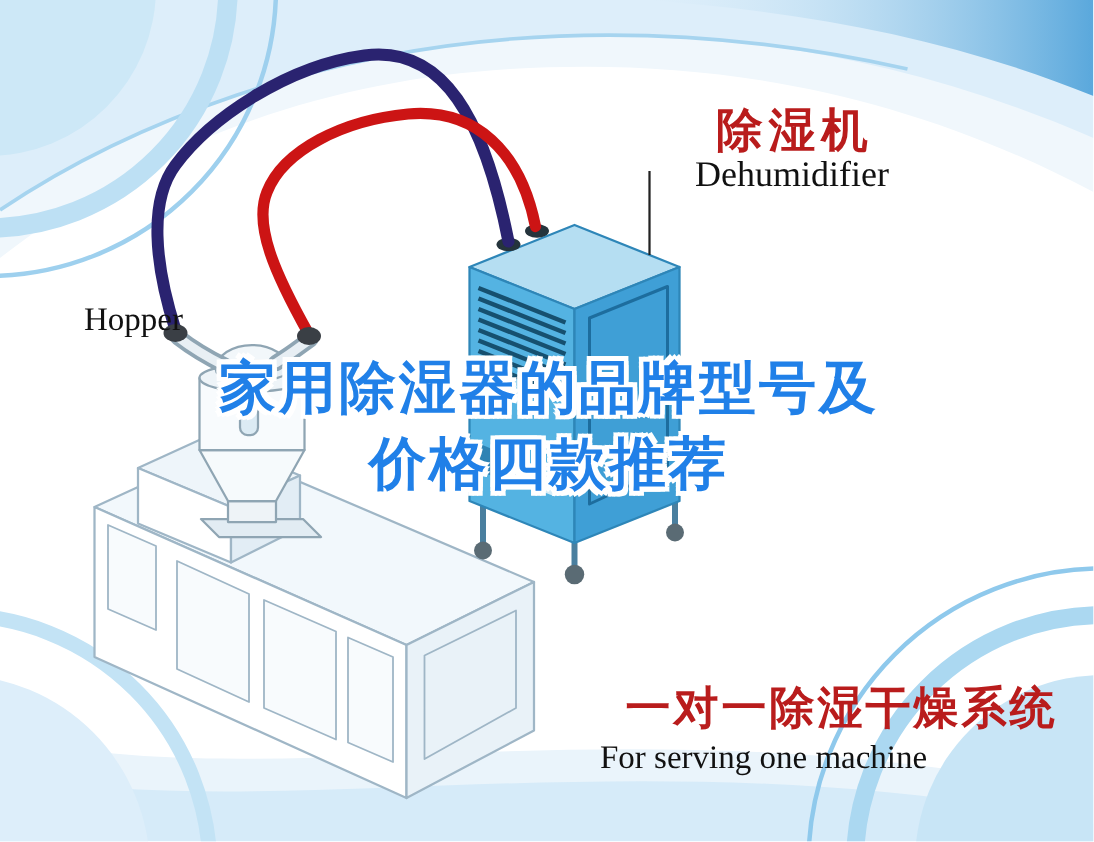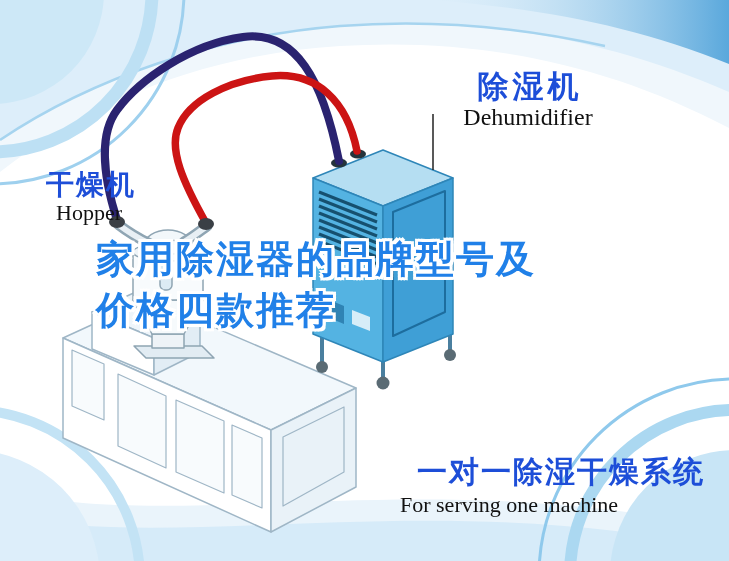--- a/index.html
+++ b/index.html
@@ -1,28 +1,28 @@
 <!DOCTYPE html>
 <html><head>
 <meta charset="utf-8">
 <style>
   html,body{margin:0;padding:0;background:#fff;}
   .stage{position:relative;width:729px;height:561px;overflow:hidden;background:#fff;
          font-family:"Liberation Sans",sans-serif;color:#111;}
   .stage svg{position:absolute;left:0;top:0;}
   .lbl{position:absolute;white-space:nowrap;}
-  .cn{font-weight:700;color:#1d4ed8;}
+  .cn{font-weight:700;color:#b91c1c;}
   .en{font-family:"Liberation Serif",serif;color:#111;}
   .dehum-cn{left:455px;top:66px;width:150px;text-align:center;font-size:31px;letter-spacing:4px;}
   .dehum-en{left:428px;top:104px;width:200px;text-align:center;font-size:24px;}
   .hopper-cn{left:46px;top:166px;font-size:28px;letter-spacing:2px;}
   .hopper-en{left:56px;top:200px;font-size:22px;}
   .sys-cn{left:393px;top:452px;width:292px;text-align:center;font-size:30px;letter-spacing:2px;margin-left:22px;}
   .sys-en{left:400px;top:492px;width:280px;text-align:left;font-size:22px;}
-  .headline{position:absolute;left:96px;top:234px;width:540px;text-align:left;
+  .headline{position:absolute;left:96px;top:234px;width:540px;text-align:center;
     font-weight:700;font-size:38px;line-height:51px;color:#2080e8;letter-spacing:2px;
     text-shadow:
       -3px 0 0 #fff, 3px 0 0 #fff, 0 -3px 0 #fff, 0 3px 0 #fff,
       -2px -2px 0 #fff, 2px -2px 0 #fff, -2px 2px 0 #fff, 2px 2px 0 #fff,
       -3px -3px 0 #fff, 3px -3px 0 #fff, -3px 3px 0 #fff, 3px 3px 0 #fff;}
 </style>
 </head>
 <body>
 
 <div class="stage">
@@ -118,21 +118,20 @@
     <path d="M206,223 C183,182 169,150 178,128 C189,100 229,80 272,76 C317,72 347,101 357,151" fill="none" stroke="#cc1414" stroke-width="7.5" stroke-linecap="round"></path>
     <ellipse cx="117" cy="222" rx="8" ry="6" fill="#3a3f45"></ellipse>
     <ellipse cx="206" cy="224" rx="8" ry="6" fill="#3a3f45"></ellipse>
 
     <line x1="433" y1="114" x2="433" y2="170" stroke="#222222" stroke-width="1.5"></line>
   </svg>
 
   <div class="lbl cn dehum-cn">除湿机</div>
   <div class="lbl en dehum-en">Dehumidifier</div>
 
-  <div class="lbl cn hopper-cn">干燥机</div>
   <div class="lbl en hopper-en">Hopper</div>
 
   <div class="headline">
     <div>家用除湿器的品牌型号及</div>
     <div>价格四款推荐</div>
   </div>
 
   <div class="lbl cn sys-cn">一对一除湿干燥系统</div>
   <div class="lbl en sys-en">For serving one machine</div>
 

